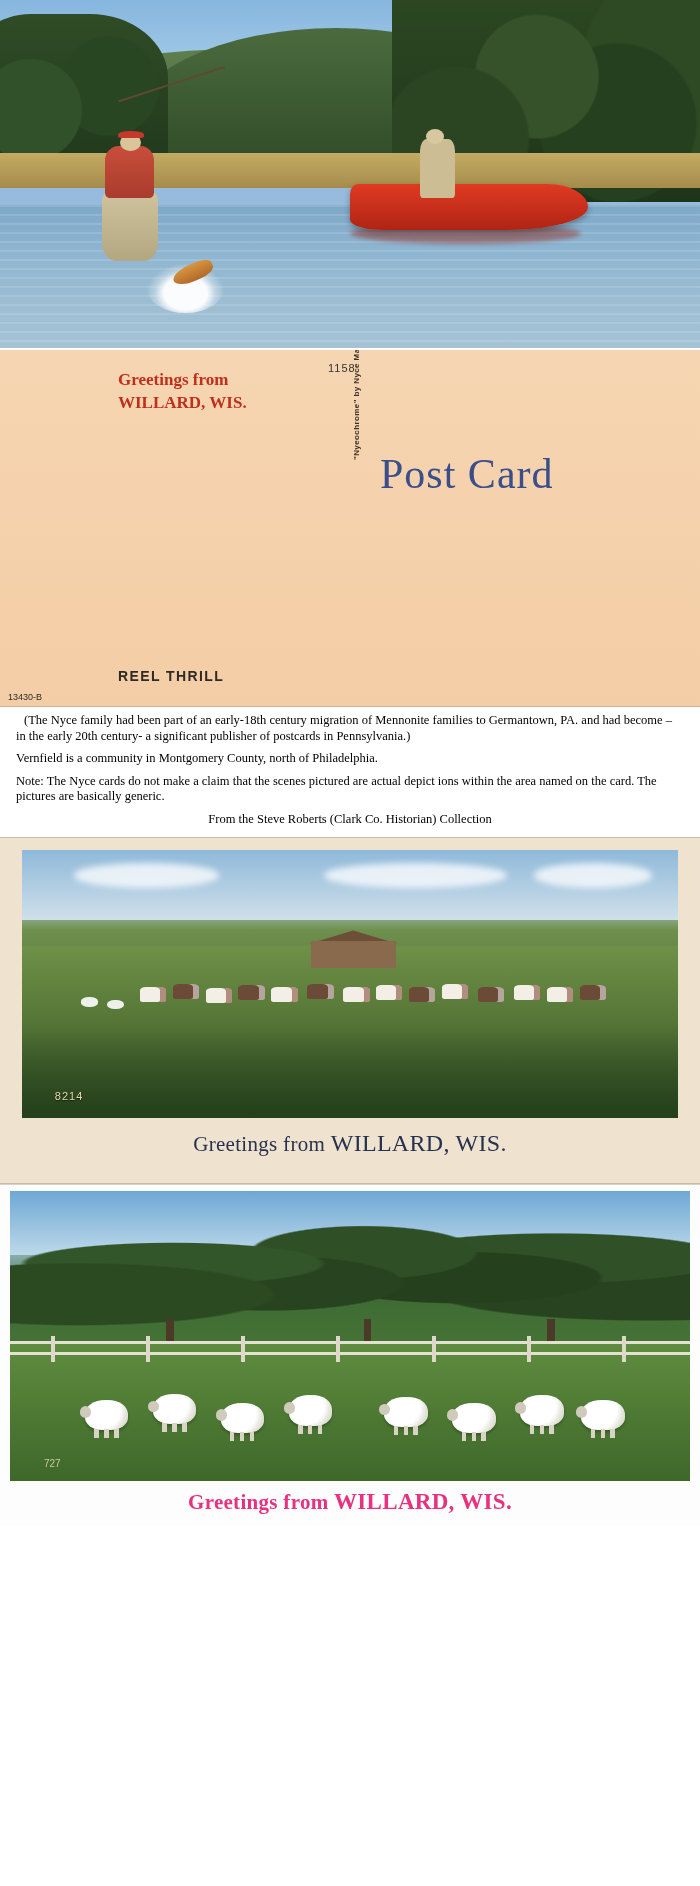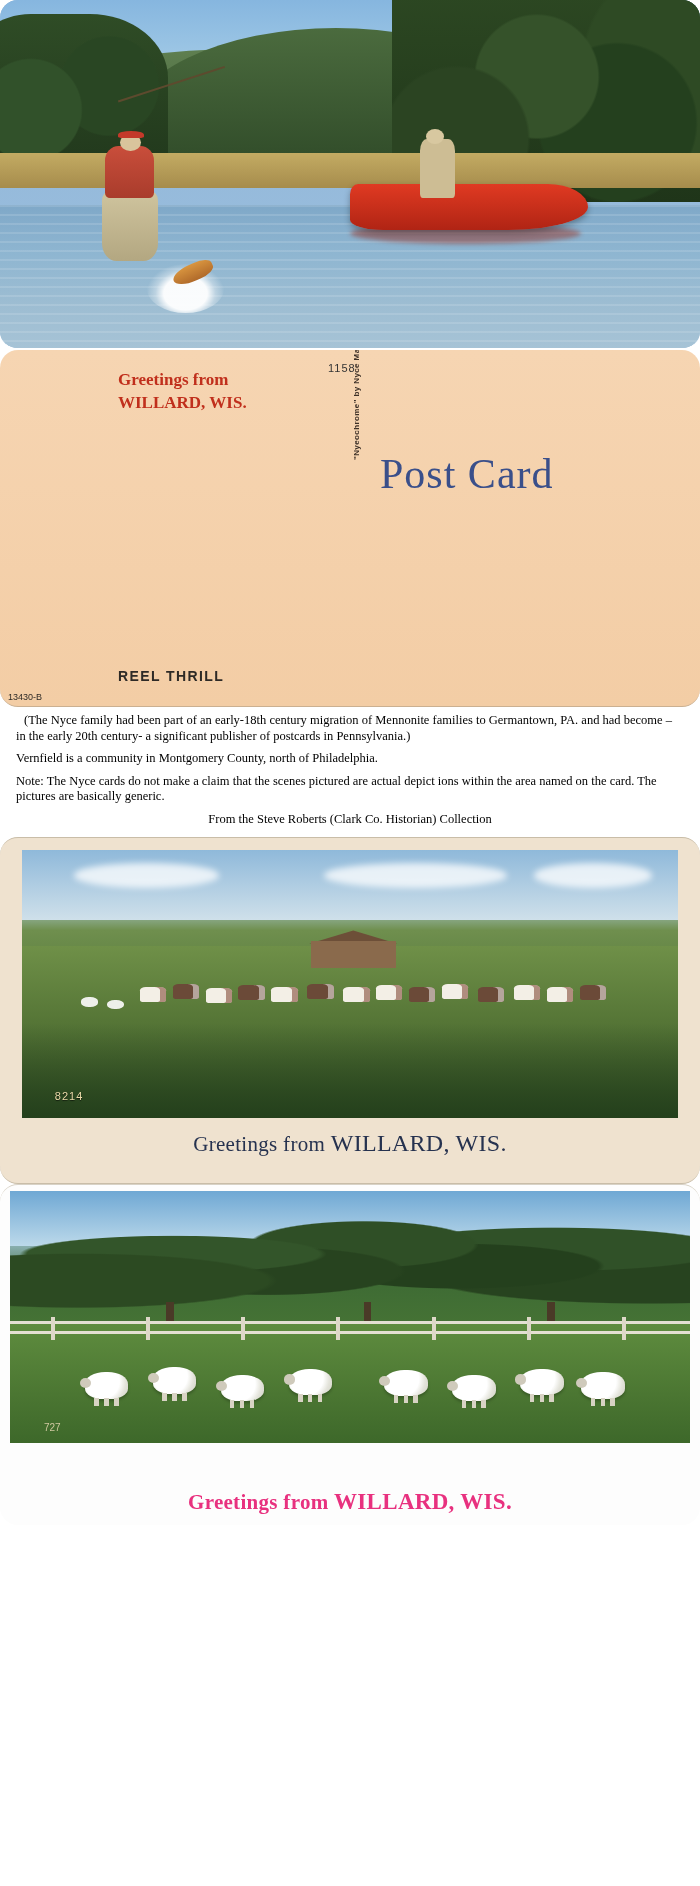--- a/index.html
+++ b/index.html
@@ -14,21 +14,20 @@
   }
   .page {
     width: 700px;
     position: relative;
   }
 
   
   .card {
     position: relative;
     overflow: hidden;
-    border-radius: 18px;
   }
 
   
   .photo-fishing {
     width: 700px;
     height: 348px;
     position: relative;
     background: linear-gradient(#8fb4d8, #9cc0de);
     overflow: hidden;
     border-bottom: 2px solid #ffffff;
@@ -331,21 +330,21 @@
   .card-sheep {
     width: 700px;
     height: 340px;
     background: #fdfdfd;
     position: relative;
     border-top: 1px solid #d8d2c6;
     overflow: hidden;
   }
   .cs-inner {
     position:absolute;
-    left: 10px; top: 6px; right: 10px; height: 252px;
+    left: 10px; top: 6px; right: 10px; height: 290px;
     background: linear-gradient(#7fb2d8 0%, #a8cbe2 16%, #3e6b34 36%, #4c7a35 70%, #3f6a2d 100%);
     overflow:hidden;
   }
   .cs-sky {
     position:absolute; left:0; top:0; width:100%; height:22%;
     background: linear-gradient(#6fa8d4, #bcd9ea);
   }
   .cs-trees {
     position:absolute; left:0; top:2%; width:100%; height:48%;
     background:

